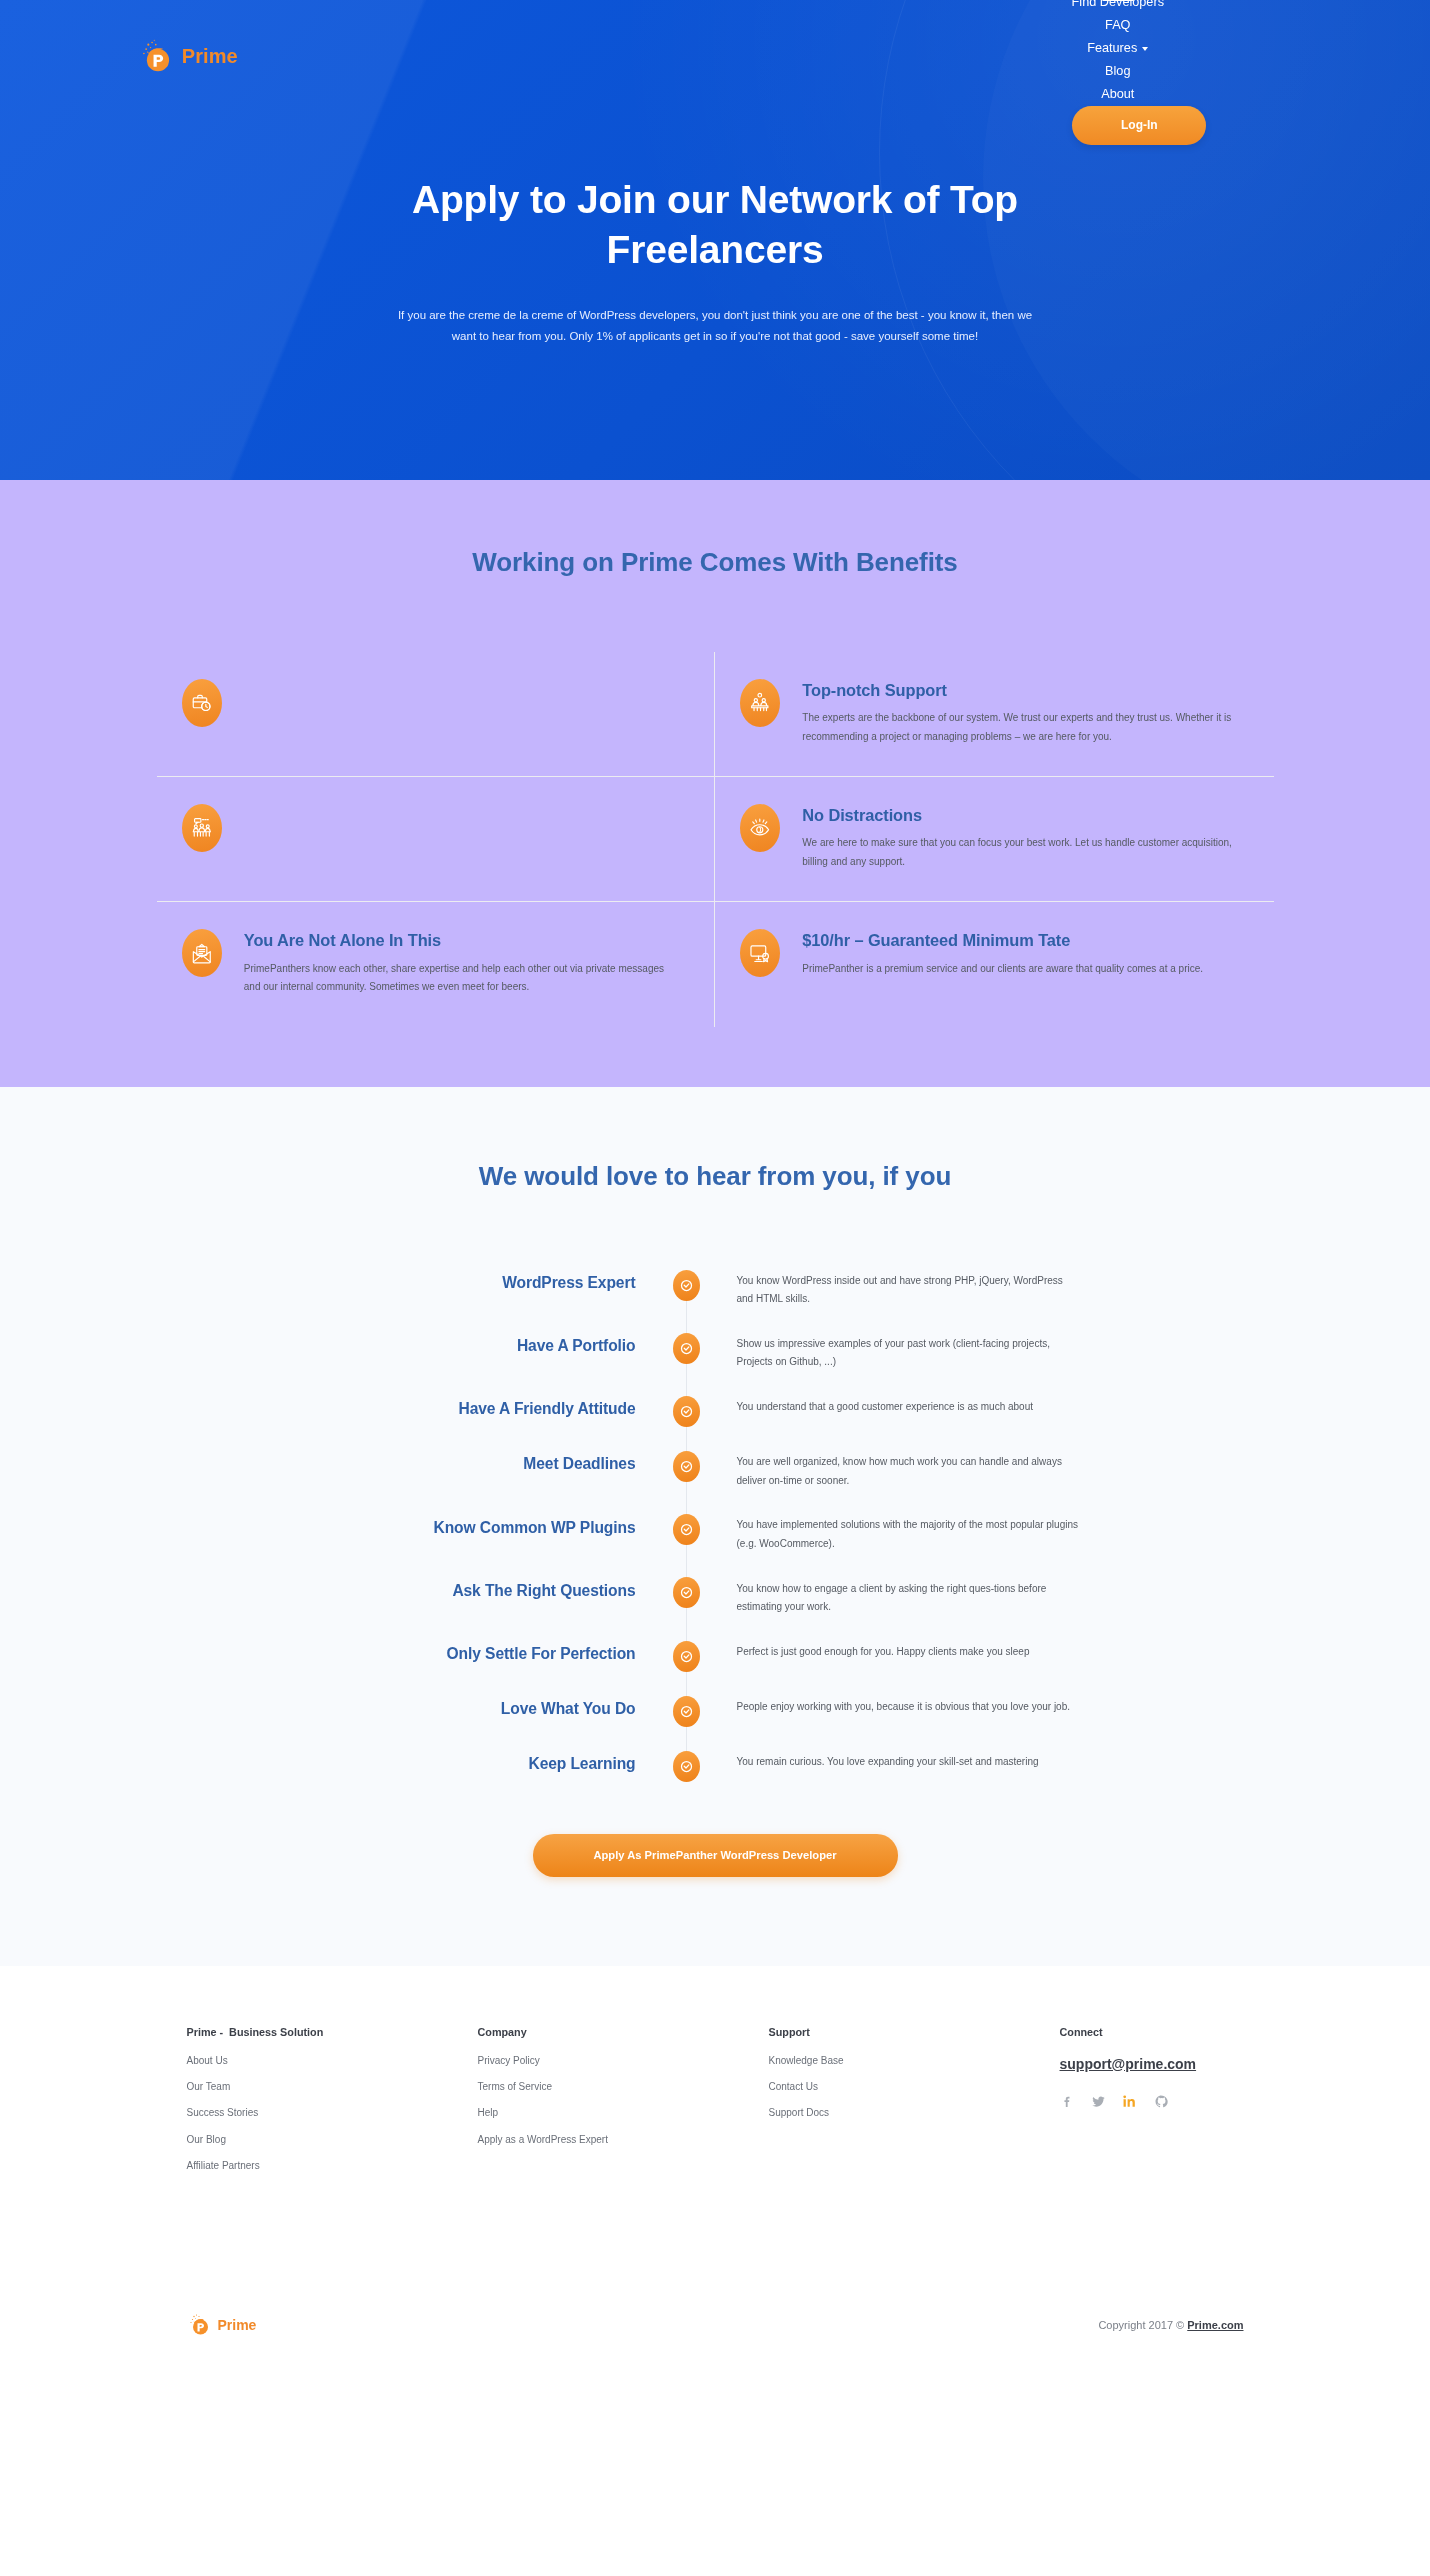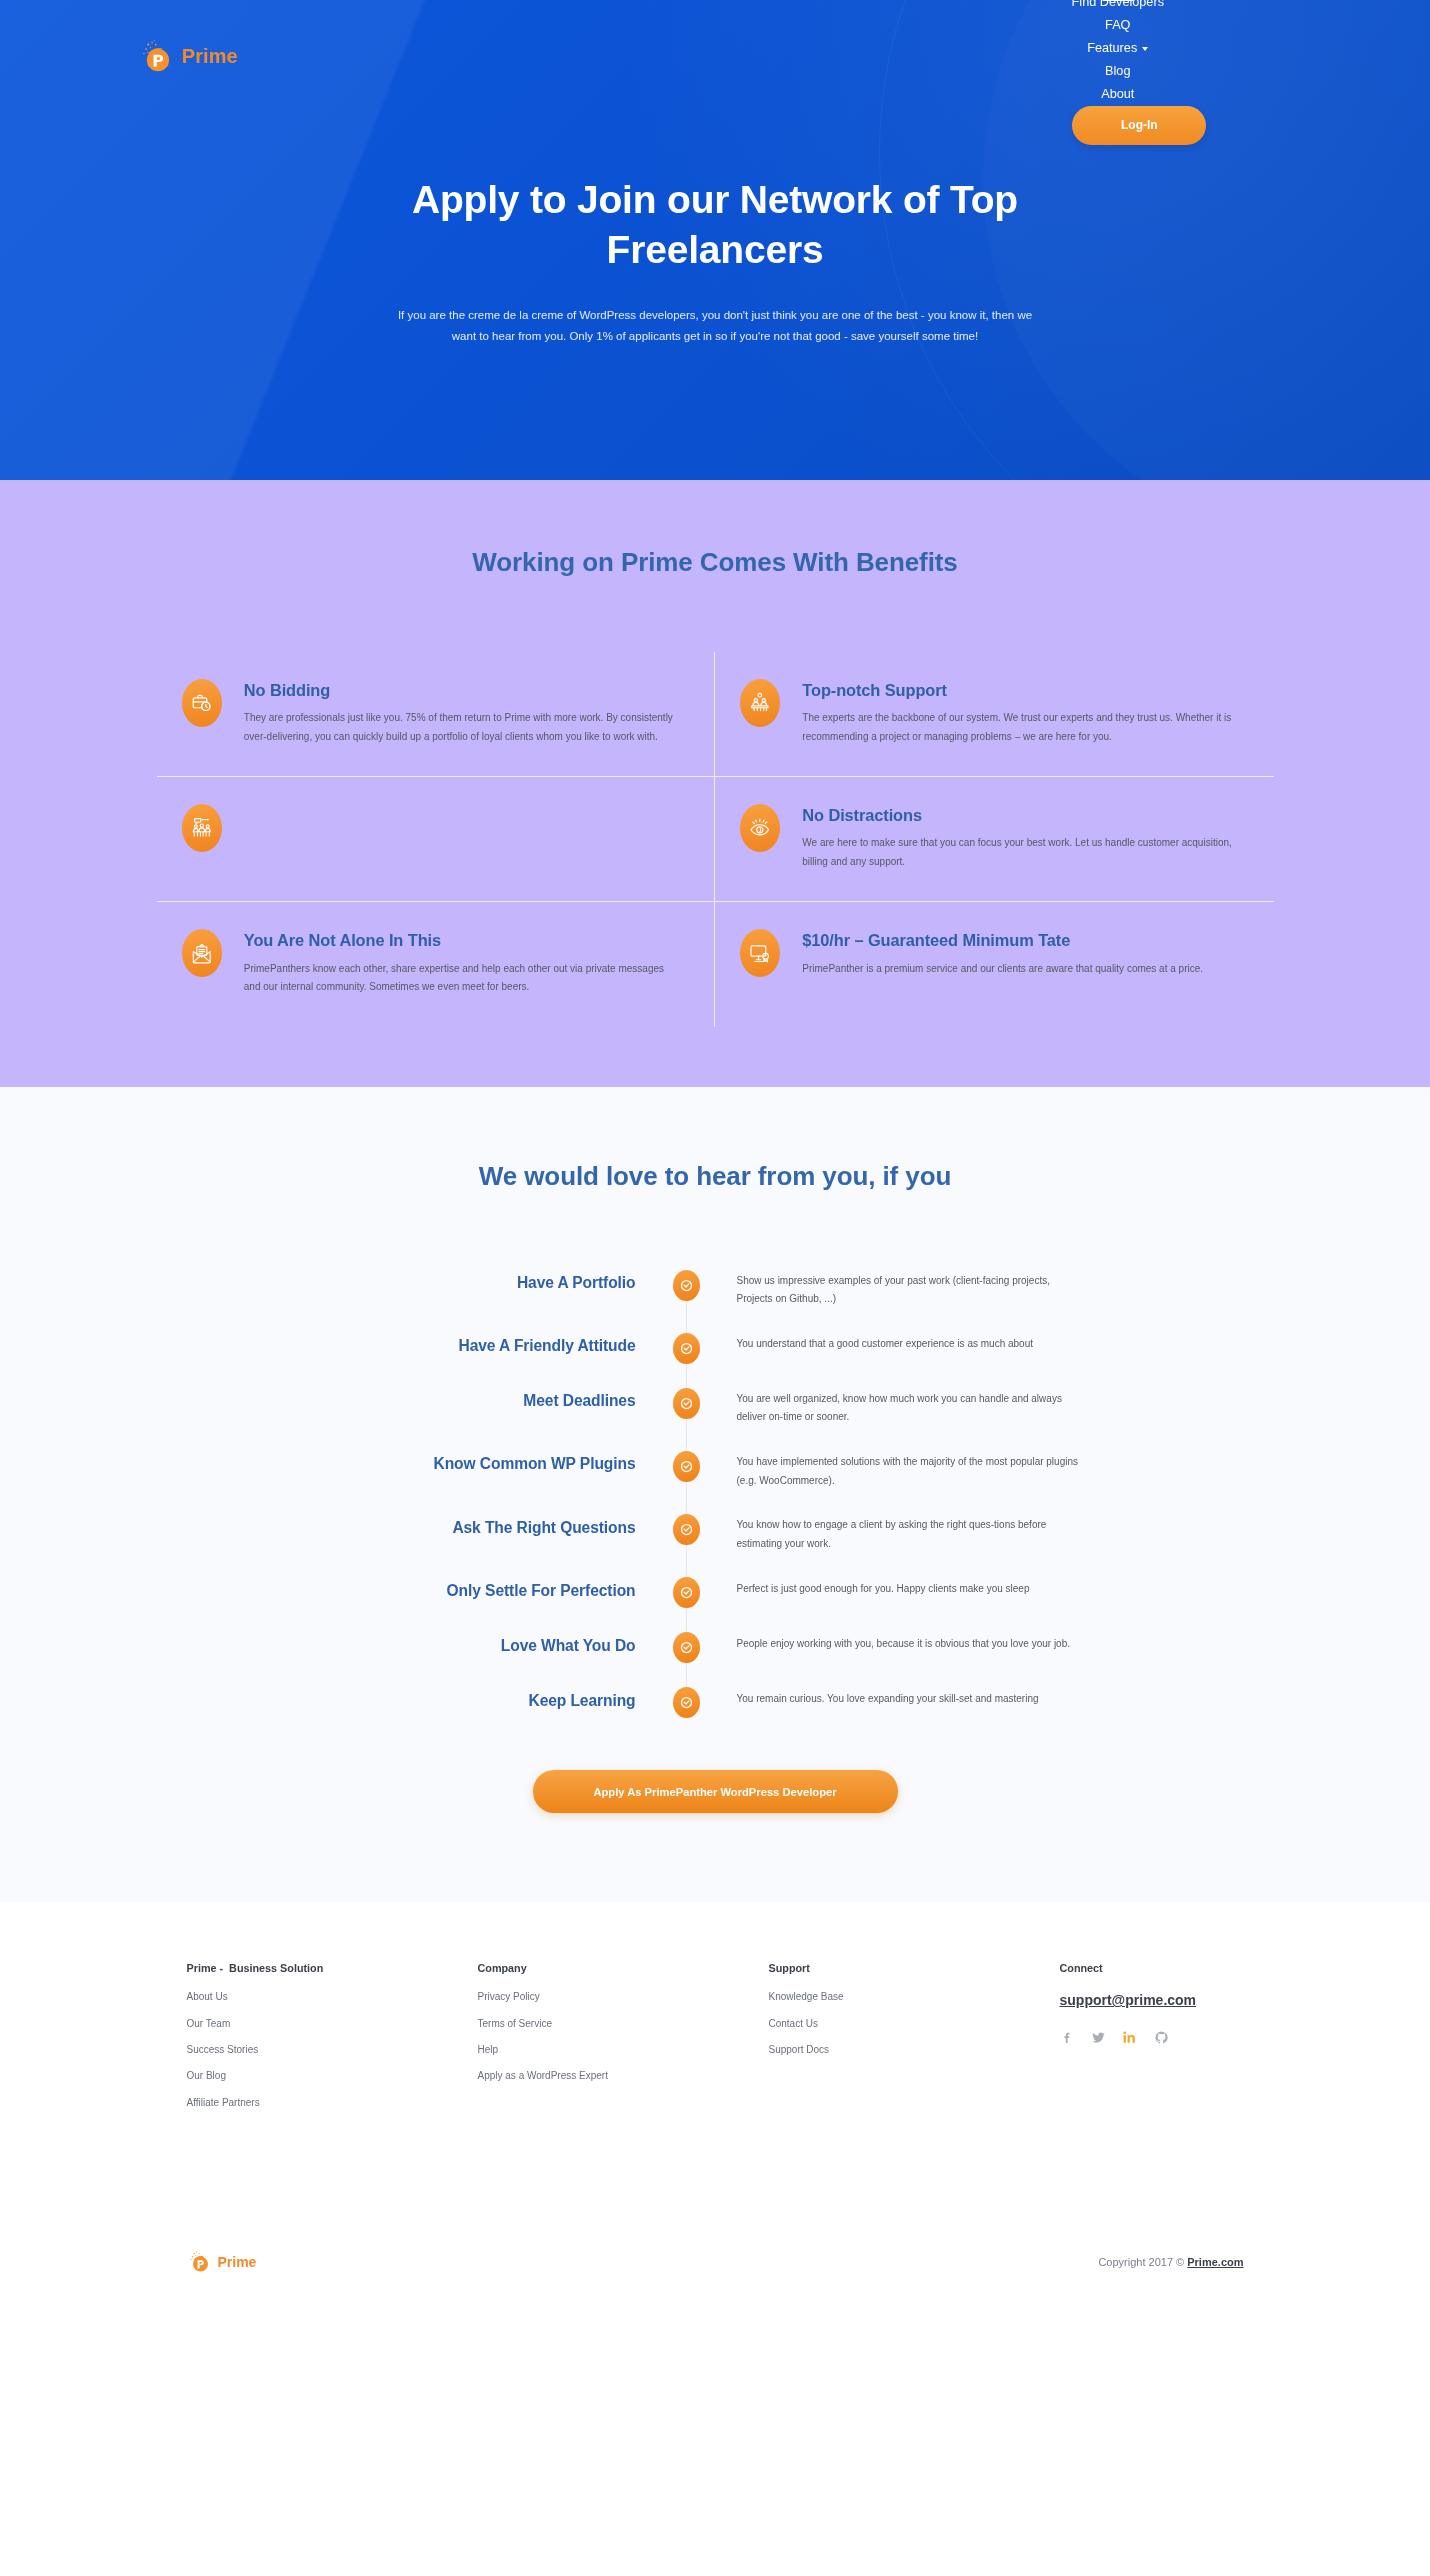--- a/index.html
+++ b/index.html
@@ -362,24 +362,20 @@
       <span class="benefit-icon">
         <svg viewBox="0 0 24 24" fill="none" stroke="#ffffff" stroke-width="1.3" stroke-linecap="round" stroke-linejoin="round">
           <rect x="2.5" y="6.5" width="15" height="11" rx="1.4"></rect>
           <path d="M7.5 6.5V5a1.3 1.3 0 011.3-1.3h2.4A1.3 1.3 0 0112.5 5v1.5"></path>
           <path d="M2.5 11h15"></path>
           <circle cx="16.5" cy="16" r="4.6" fill="#F19230"></circle>
           <circle cx="16.5" cy="16" r="4.6"></circle>
           <path d="M16.5 13.7V16l1.6 1.1"></path>
         </svg>
       </span>
-      <div class="benefit-text">
-        <div class="benefit-title">No Bidding</div>
-        <div class="benefit-desc">They are professionals just like you. 75% of them return to Prime with more work. By consistently over-delivering, you can quickly build up a portfolio of loyal clients whom you like to work with.</div>
-      </div>
     </div>
 
     <div class="benefit-card bl">
       <span class="benefit-icon">
         <svg viewBox="0 0 24 24" fill="none" stroke="#ffffff" stroke-width="1.3" stroke-linecap="round" stroke-linejoin="round">
           <circle cx="12" cy="3.6" r="2"></circle>
           <circle cx="7.6" cy="9.2" r="1.8"></circle>
           <circle cx="16.4" cy="9.2" r="1.8"></circle>
           <path d="M4.4 15c0-2 1.6-3.4 3.2-3.4s3.2 1.4 3.2 3.4"></path>
           <path d="M13.2 15c0-2 1.6-3.4 3.2-3.4s3.2 1.4 3.2 3.4"></path>
@@ -460,20 +456,30 @@
 
   </div>
 </section>
 
 <section class="criteria">
   <h2 class="section-title">We would love to hear from you, if you</h2>
 
   <div class="criteria-list">
     <div class="criteria-rail"></div>
 
+    <div class="criteria-row">
+      <div class="criteria-label">WordPress Expert</div>
+      <span class="criteria-mark">
+        <svg viewBox="0 0 24 24" fill="none" stroke="#ffffff" stroke-width="2" stroke-linecap="round" stroke-linejoin="round">
+            <circle cx="12" cy="12" r="8"></circle>
+            <path d="M8.4 11.6l2.8 2.8 4.6-5"></path>
+          </svg>
+      </span>
+      <div class="criteria-desc">You know WordPress inside out and have strong PHP,  jQuery, WordPress and HTML skills.</div>
+    </div>
 
     <div class="criteria-row">
       <div class="criteria-label">Have A Portfolio</div>
       <span class="criteria-mark">
         <svg viewBox="0 0 24 24" fill="none" stroke="#ffffff" stroke-width="2" stroke-linecap="round" stroke-linejoin="round">
             <circle cx="12" cy="12" r="8"></circle>
             <path d="M8.4 11.6l2.8 2.8 4.6-5"></path>
           </svg>
       </span>
       <div class="criteria-desc">Show us impressive examples of your past work (client-facing projects, Projects on Github, ...)</div>

